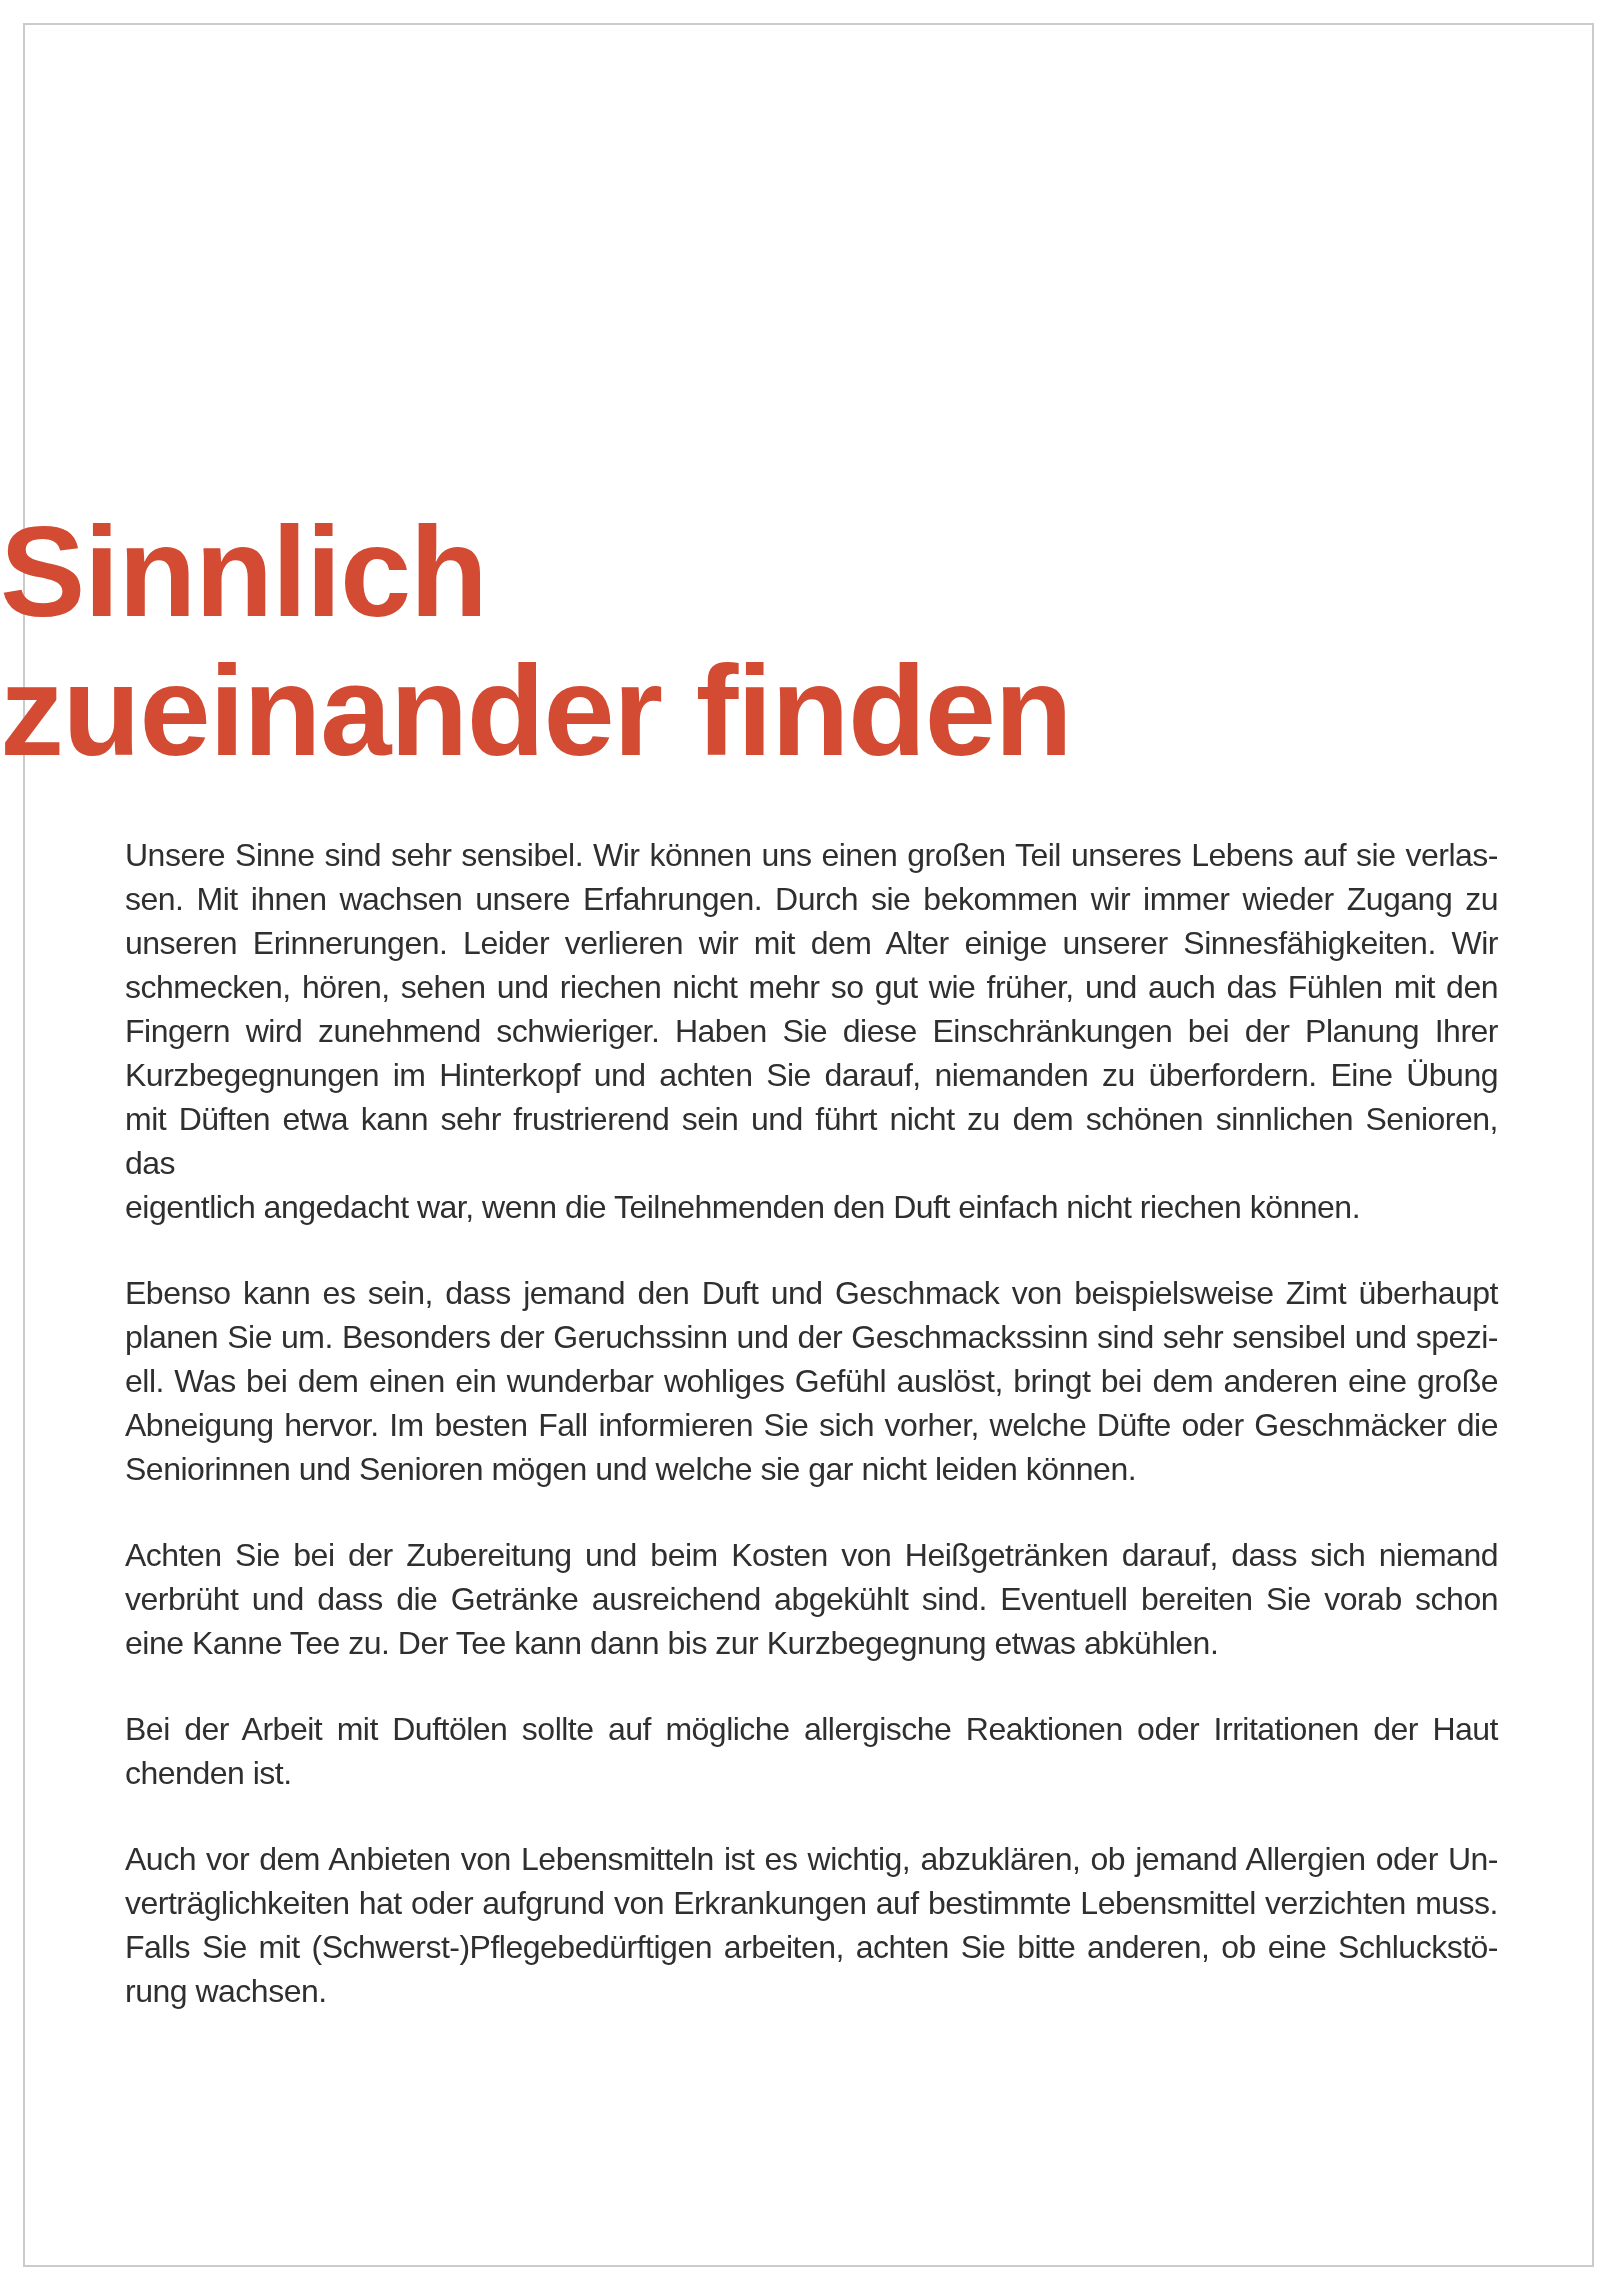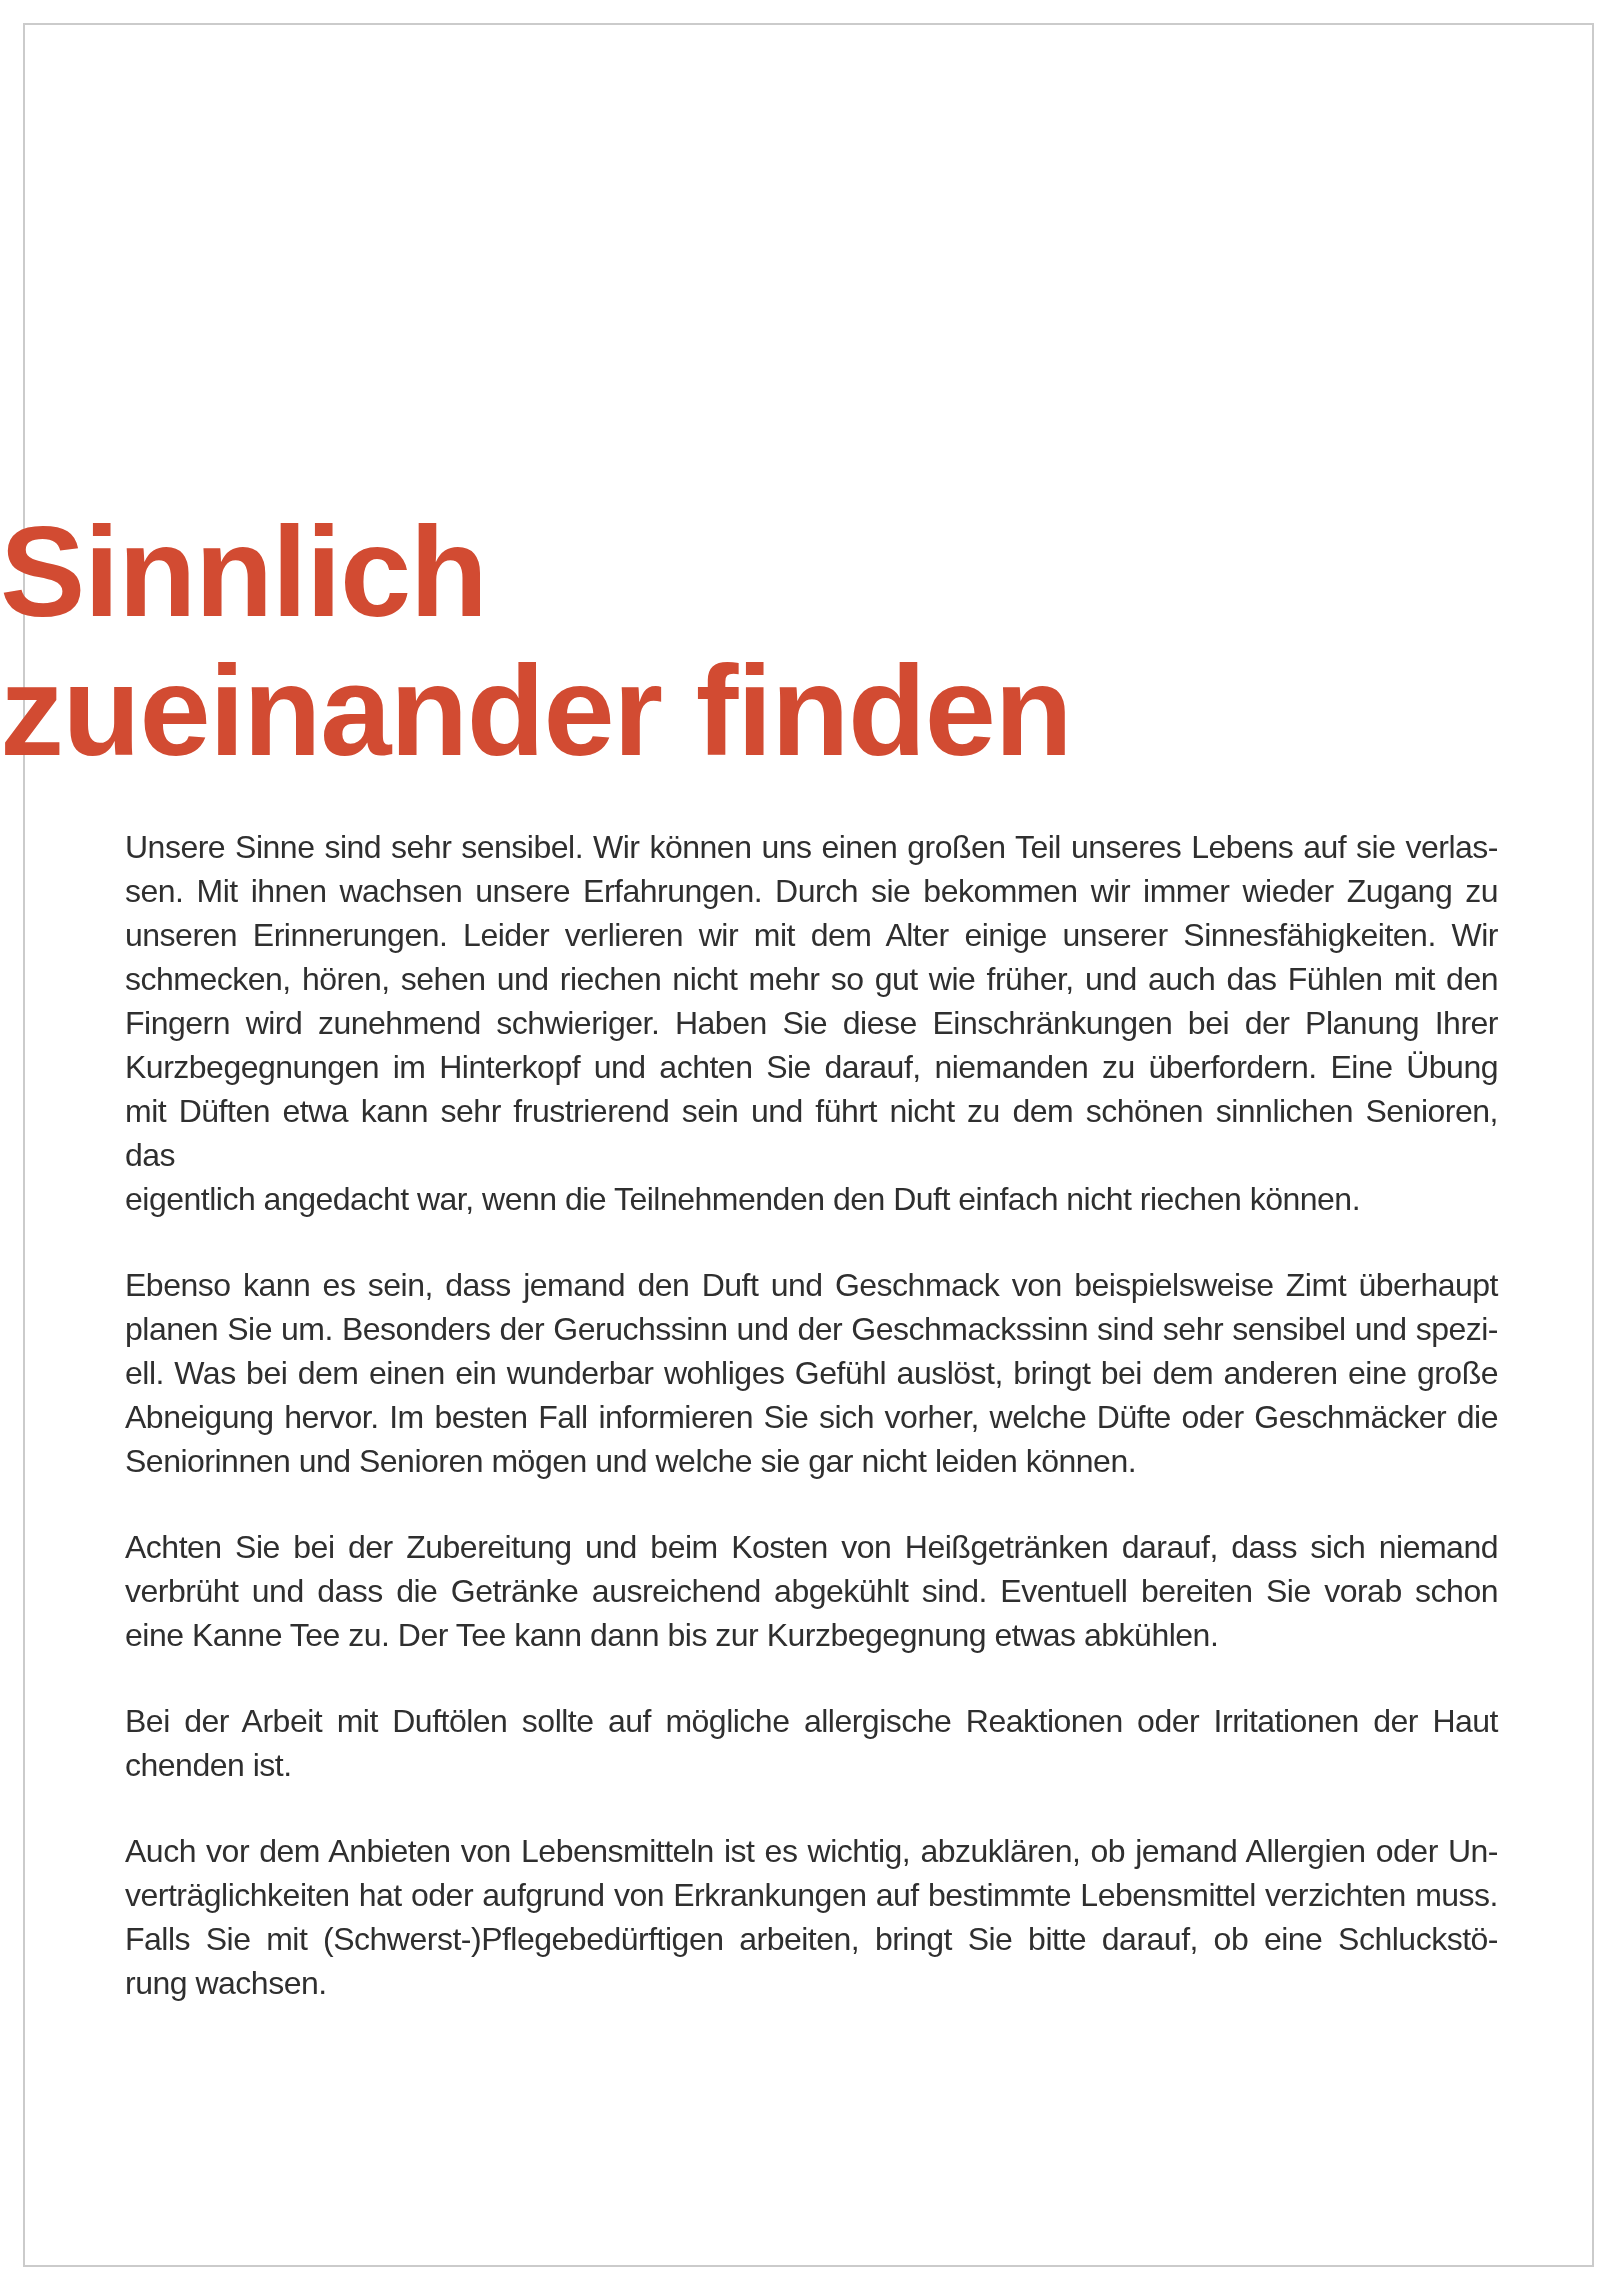--- a/index.html
+++ b/index.html
@@ -41,21 +41,21 @@
     top: 825px;
     left: 125px;
     width: 1373px;
     font-size: 32px;
     line-height: 44px;
     letter-spacing: -0.5px;
     font-weight: 400;
     color: #2f2f2f;
   }
   .paragraph {
-    margin: 0 0 42px 0;
+    margin: 8px 0 42px 0;
   }
   .text-line {
     text-align: justify;
     text-align-last: justify;
   }
   .text-line.last {
     text-align-last: left;
   }
 </style>
 </head>
@@ -91,17 +91,17 @@
       <div class="text-line">verbrüht und dass die Getränke ausreichend abgekühlt sind. Eventuell bereiten Sie vorab schon</div>
       <div class="text-line last">eine Kanne Tee zu. Der Tee kann dann bis zur Kurzbegegnung etwas abkühlen.</div>
     </div>
     <div class="paragraph">
       <div class="text-line">Bei der Arbeit mit Duftölen sollte auf mögliche allergische Reaktionen oder Irritationen der Haut</div>
       <div class="text-line last">chenden ist.</div>
     </div>
     <div class="paragraph">
       <div class="text-line">Auch vor dem Anbieten von Lebensmitteln ist es wichtig, abzuklären, ob jemand Allergien oder Un-</div>
       <div class="text-line">verträglichkeiten hat oder aufgrund von Erkrankungen auf bestimmte Lebensmittel verzichten muss.</div>
-      <div class="text-line">Falls Sie mit (Schwerst-)Pflegebedürftigen arbeiten, bringt Sie bitte darauf, ob eine Schluckstö-</div>
+      <div class="text-line">Falls Sie mit (Schwerst-)Pflegebedürftigen arbeiten, achten Sie bitte anderen, ob eine Schluckstö-</div>
       <div class="text-line last">rung wachsen.</div>
     </div>
   </div>
 
 
 </body></html>

